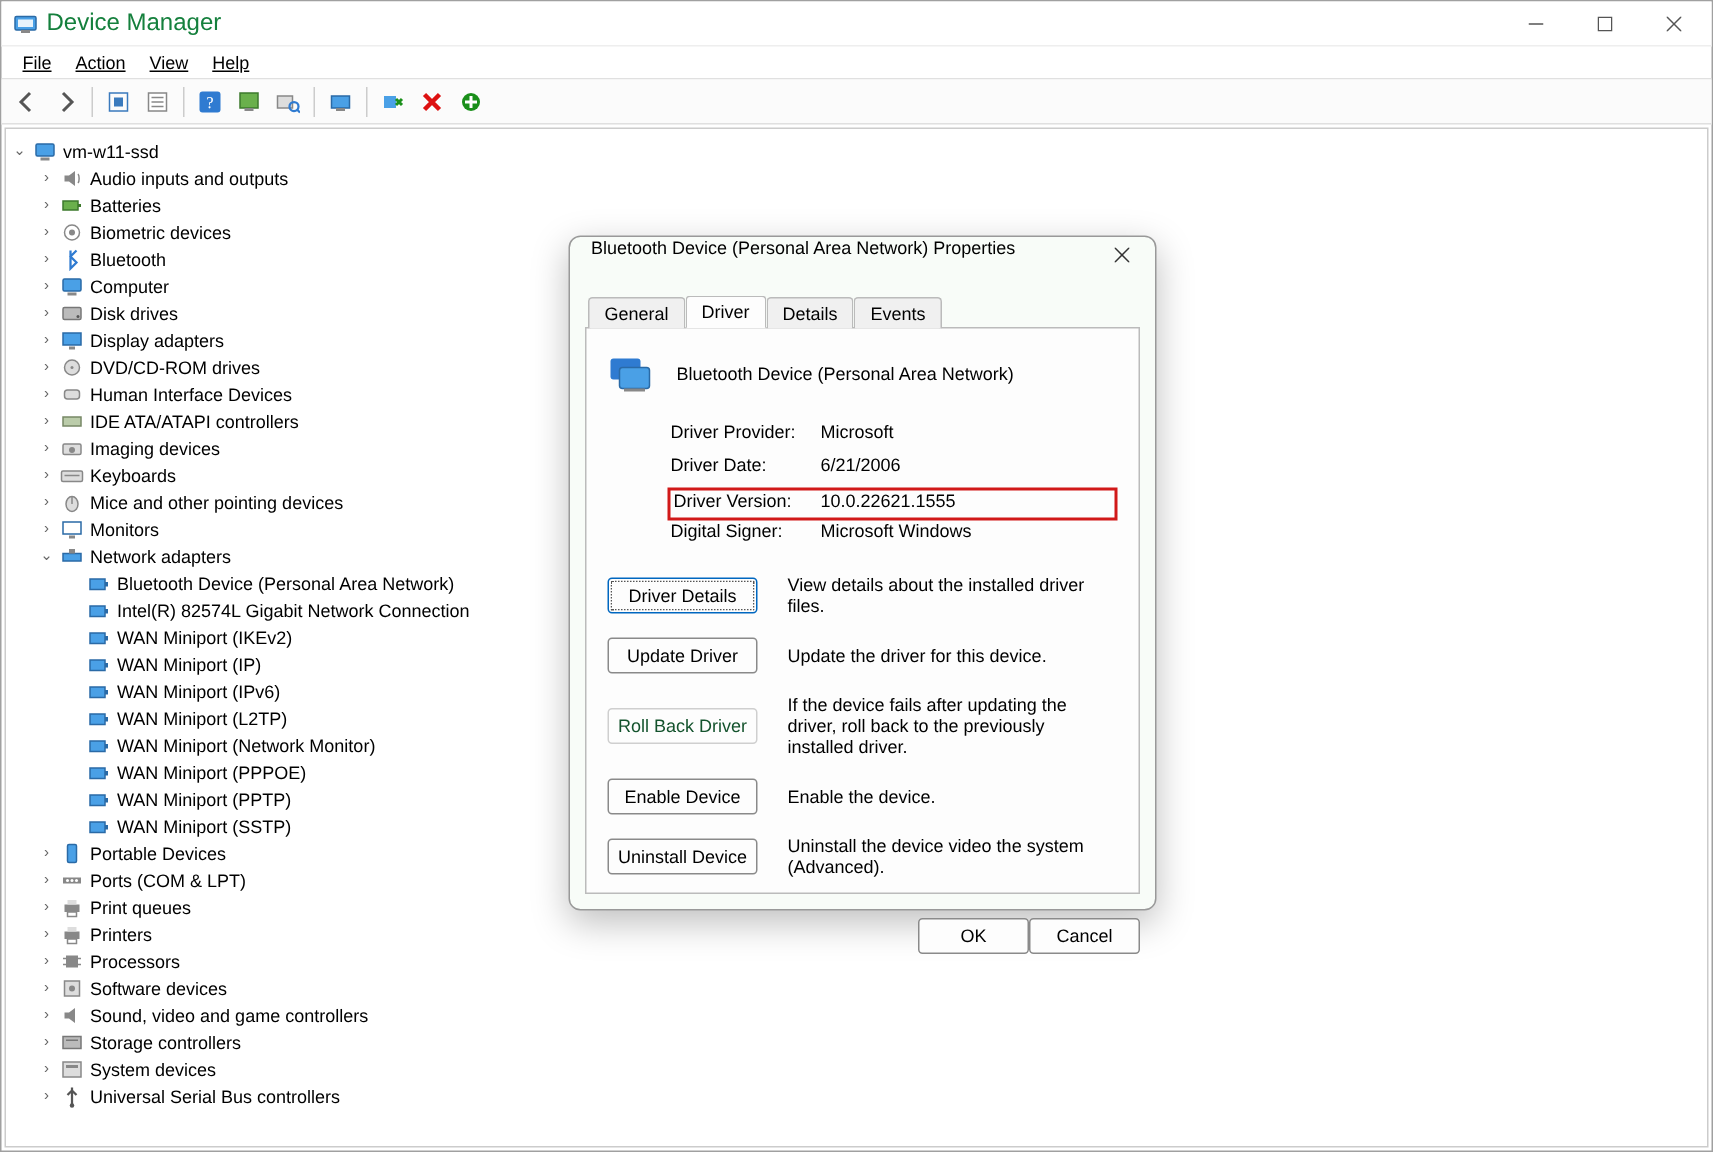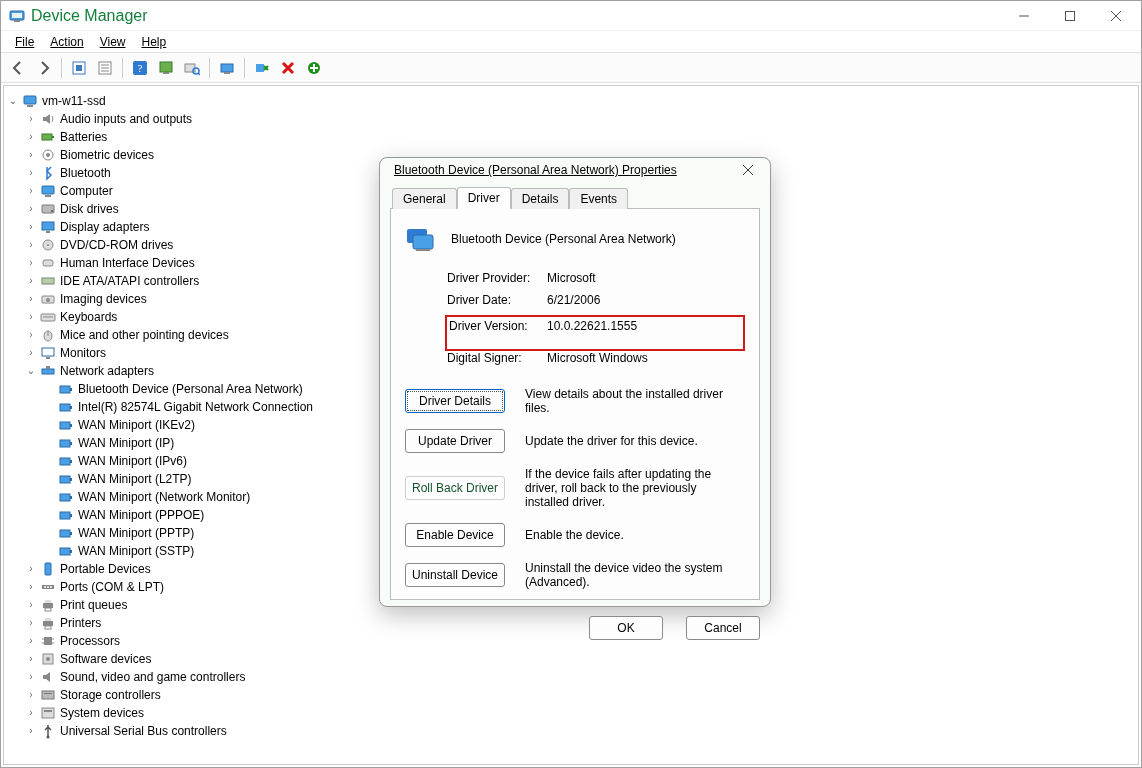--- a/index.html
+++ b/index.html
@@ -108,32 +108,31 @@
     width: 392px; height: 450px;
     background: #f8fcf8;
     border: 1px solid #999;
     border-radius: 8px;
     box-shadow: 0 8px 24px rgba(0,0,0,0.25);
     display: flex; flex-direction: column;
     font-size: 12px;
   }
   .dlg-titlebar {
     height: 30px;
-    display: flex; align-items: center;
+    display: flex; 
     padding: 0 8px 0 14px;
-    text-decoration: underline;
   }
   .dlg-titlebar .title { flex: 1; font-size: 12px; }
   .dlg-close {
     width: 28px; height: 24px; display: flex; align-items:center; justify-content:center;
     font-size: 14px; color: #333;
   }
   .dlg-body {
     flex: 1;
-    margin: 2px 10px 8px 10px;
+    margin: 12px 10px 8px 10px;
     display: flex; flex-direction: column;
   }
   .tab-strip {
     display: flex;
     align-items: flex-end;
     height: 24px;
     padding-left: 2px;
     position: relative;
     z-index: 2;
   }
@@ -169,22 +168,22 @@
   }
   .field-row {
     display: flex; align-items: flex-start; height: 22px;
     margin-left: 42px;
   }
   .field-row .label { width: 100px; }
   .field-row .val { }
   .highlight {
     border: 2px solid #d11919;
     display: flex;
-    align-items: flex-end;
-    padding: 16px 0;
+    align-items: flex-start;
+    padding: 0 0;
     margin-left: 40px;
     height: 22px;
   }
   .highlight .label { width: 100px; padding-left: 2px; }
   .highlight .val { }
 
   .action-row {
     display: flex; align-items: center;
     margin-top: 14px;
   }
@@ -194,21 +193,21 @@
     background: #fdfdfd;
     font-size: 12px;
     display: inline-flex; align-items: center; justify-content: center;
     border-radius: 3px;
   }
   .action-btn.focused { border: 1px solid #0067c0; outline: 1px dotted #555; outline-offset: -3px; }
   .action-btn.disabled { color: #14532d; border-color: #cfcfcf; }
   .action-desc { margin-left: 20px; max-width: 210px; }
 
   .dlg-footer {
-    display: flex; justify-content: flex-end; gap: 23px;
+    display: flex; justify-content: flex-end; gap: 0;
     padding: 8px 10px 12px 0;
   }
   .dlg-btn {
     width: 74px; height: 24px;
     border: 1px solid #8a8a8a;
     border-radius: 3px;
     background: #fdfdfd;
     display:inline-flex; align-items:center; justify-content:center;
   }
 

